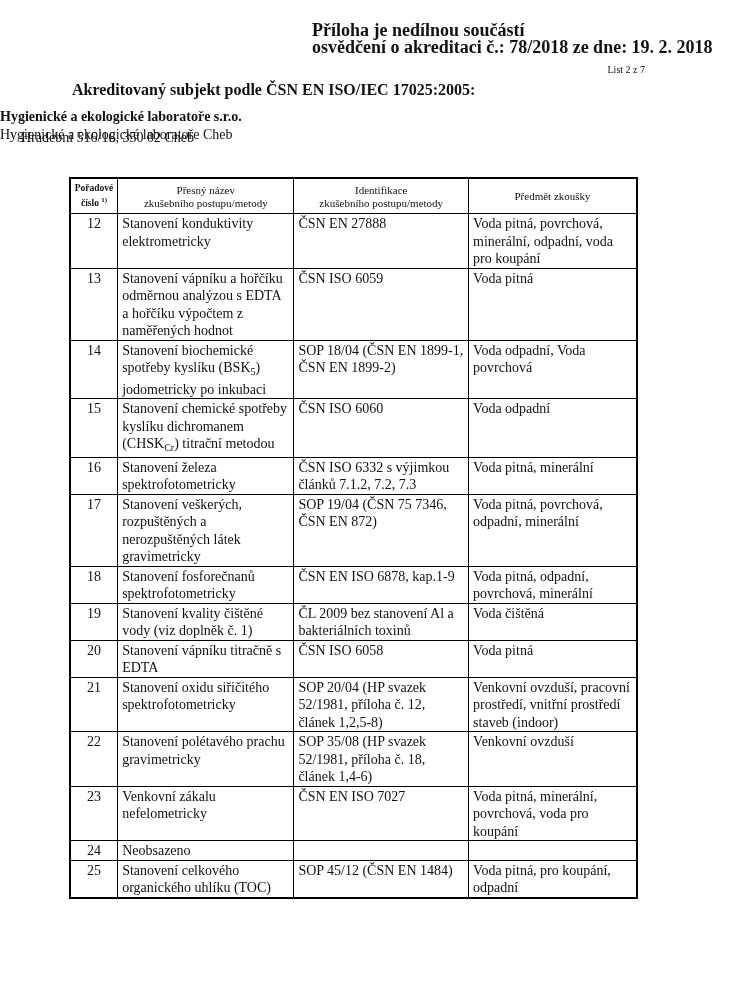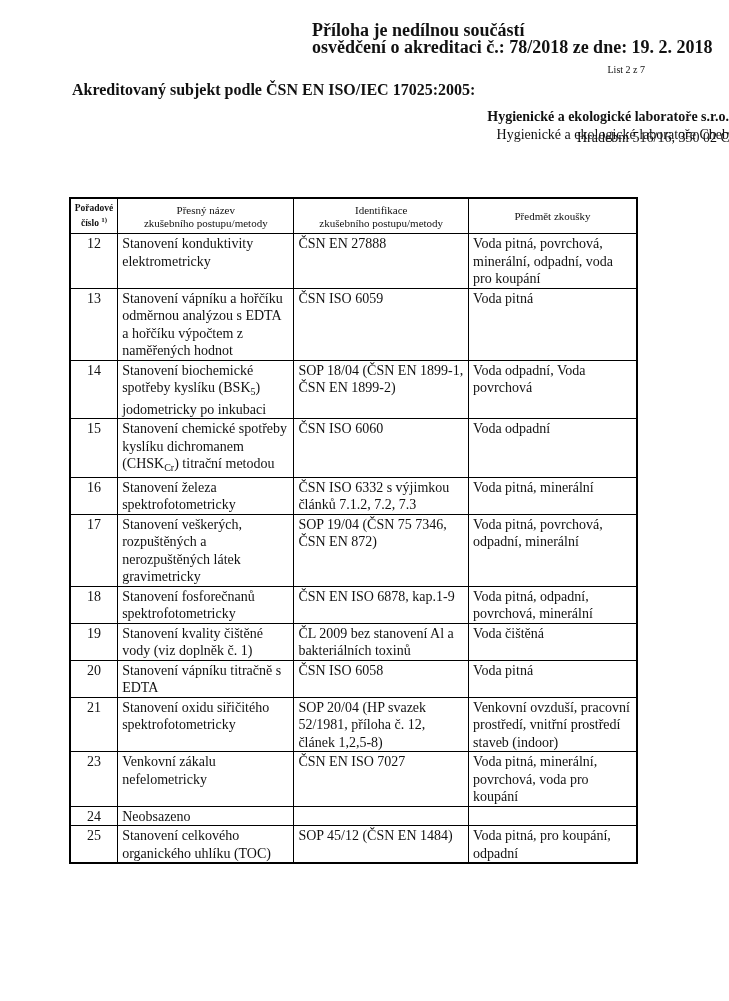--- a/index.html
+++ b/index.html
@@ -1,26 +1,26 @@
 <!DOCTYPE html>
 <html><head>
 <meta charset="utf-8">
 <style>
   html, body { margin: 0; padding: 0; background: #ffffff; }
   body { width: 729px; height: 1001px; position: relative; overflow: hidden;
          font-family: "Liberation Serif", serif; color: #111; }
   .hdr { position: absolute; left: 312px; top: 22px; font-weight: bold; font-size: 18px; line-height: 17px; }
   .sheet { position: absolute; right: 84px; top: 64px; font-size: 10px; }
   .subject { position: absolute; left: 72px; top: 81px; font-weight: bold; font-size: 16px; }
-  .org { position: absolute; left: 0; width: 729px; text-align: right; font-size: 14px; line-height: 18px; }
+  .org { position: absolute; left: 0; width: 729px; text-align: left; font-size: 14px; line-height: 18px; }
   .org1 { top: 108px; font-weight: bold; padding-left: 0; }
   .org2 { top: 126px; }
   .org3 { top: 129px; margin-left: 21px; }
   table { position: absolute; left: 69px; top: 177px; width: 569px; border-collapse: collapse;
-          border: 2px solid #000; font-size: 14px; line-height: 17.5px; margin-top: 20px; }
+          border: 2px solid #000; font-size: 14px; line-height: 17.5px; }
   td, th { border: 1px solid #000; vertical-align: top; padding: 1px 4px 0 4px; }
   th { font-weight: normal; font-size: 11px; line-height: 13px; vertical-align: middle; text-align: center; height: 33px; }
   th.c0 { font-size: 9.5px; font-weight: bold; line-height: 12px; padding: 0 2px; }
   th.c0 sup { font-size: 7px; }
   td.num { text-align: center; }
   col.a { width: 48px; } col.b { width: 181px; } col.c { width: 183px; } col.d { width: 177px; }
   .sub { font-size: 10px; vertical-align: -3px; }
 </style>
 </head>
 <body>
@@ -115,20 +115,26 @@
         <td>ČSN ISO 6058</td>
         <td>Voda pitná</td>
       </tr>
       <tr>
         <td class="num">21</td>
         <td>Stanovení oxidu siřičitého spektrofotometricky</td>
         <td>SOP 20/04 (HP svazek 52/1981, příloha č. 12, článek 1,2,5-8)</td>
         <td>Venkovní ovzduší, pracovní prostředí, vnitřní prostředí staveb (indoor)</td>
       </tr>
       <tr>
+        <td class="num">22</td>
+        <td>Stanovení polétavého prachu gravimetricky</td>
+        <td>SOP 35/08 (HP svazek 52/1981, příloha č. 18, článek 1,4-6)</td>
+        <td>Venkovní ovzduší</td>
+      </tr>
+      <tr>
         <td class="num">23</td>
         <td>Venkovní zákalu nefelometricky</td>
         <td>ČSN EN ISO 7027</td>
         <td>Voda pitná, minerální, povrchová, voda pro koupání</td>
       </tr>
       <tr>
         <td class="num">24</td>
         <td>Neobsazeno</td>
         <td></td>
         <td></td>

